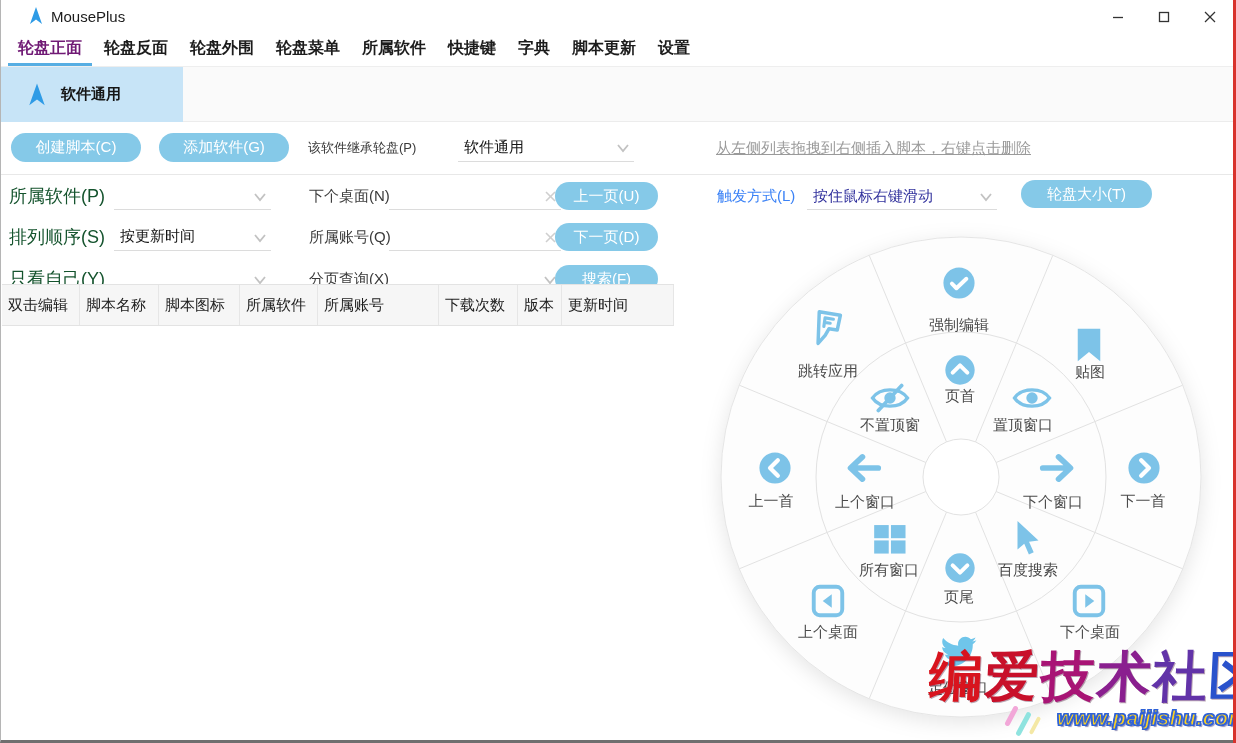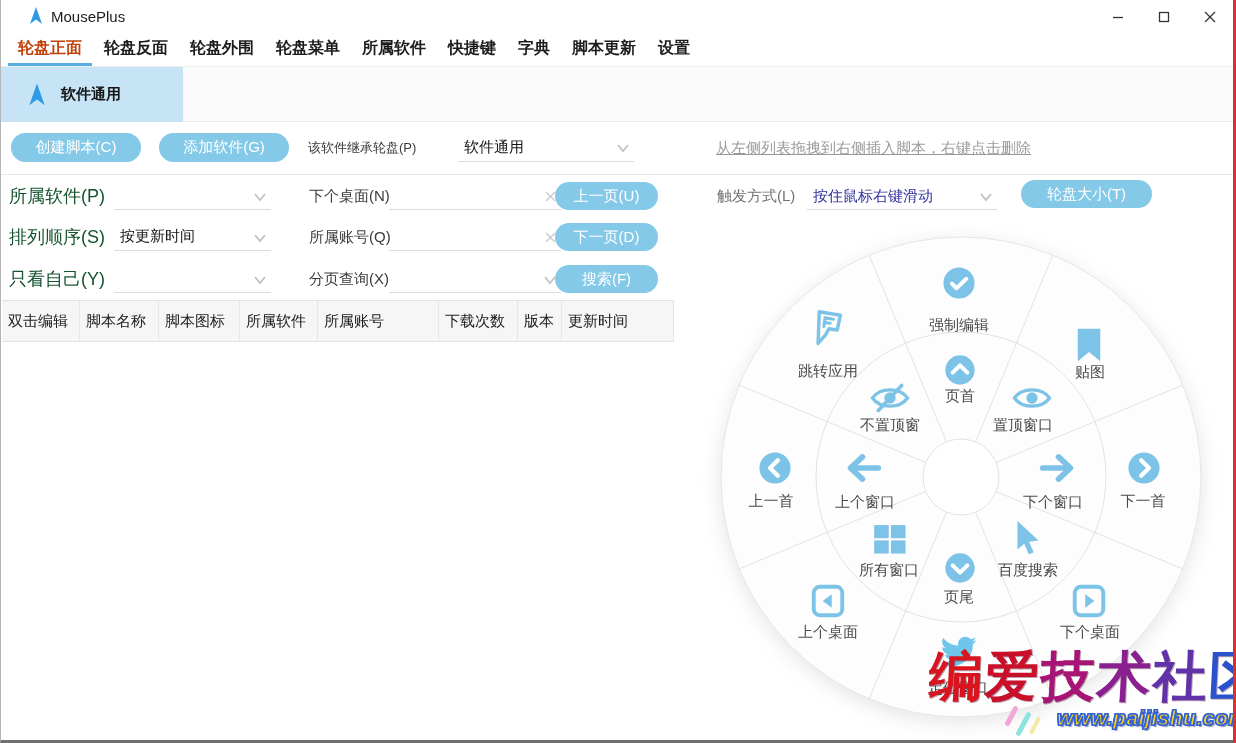--- a/index.html
+++ b/index.html
@@ -11,21 +11,21 @@
   .titlebar{position:absolute;top:0;left:0;right:0;height:33px;background:#fff;}
   .logo{position:absolute;left:28px;top:7px;width:14px;height:18px;}
   .apptitle{position:absolute;left:50px;top:8px;font-size:15px;color:#1b1b1b;}
   .wincontrols{position:absolute;right:3px;top:0;height:33px;display:flex;}
   .winbtn{width:46px;height:33px;display:flex;align-items:center;justify-content:center;cursor:default;}
   .winbtn svg{stroke:#333;stroke-width:1.3;fill:none;}
 
   
   .tabbar{position:absolute;top:34px;left:6px;right:0;height:31px;display:flex;}
   .tab{padding:0 11px;font-size:16px;font-weight:bold;color:#1c1c1c;line-height:28px;position:relative;white-space:nowrap;cursor:default;}
-  .tab.active{color:#c2410c;}
+  .tab.active{color:#701a75;}
   .tab.active::after{content:"";position:absolute;left:1px;right:1px;bottom:-2px;height:4px;background:#57aee3;}
 
   
   .softstrip{position:absolute;top:66px;left:0;right:0;height:56px;background:#fafafa;border-top:1px solid #eee;border-bottom:1px solid #ececec;box-sizing:border-box;}
   .softtab{position:absolute;left:0;top:0;width:182px;height:55px;background:#c7e4f7;display:flex;align-items:center;}
   .softtab svg{margin-left:27px;width:18px;height:24px;}
   .softtab .lbl{margin-left:15px;font-size:15px;font-weight:bold;color:#151515;}
 
   
   .toolbar{position:absolute;top:122px;left:0;right:0;height:53px;border-bottom:1px solid #e8e8e8;box-sizing:border-box;background:#fff;}
@@ -46,26 +46,26 @@
   .field{position:absolute;top:0;height:28px;border-bottom:1px solid #dcdcdc;box-sizing:border-box;}
   .fa{left:113px;width:157px;}
   .fb{left:388px;width:172px;}
   .field .sel-value{line-height:26px;}
   .clearx{position:absolute;right:4px;top:7px;width:13px;height:13px;}
   .clearx svg{stroke:#cfcfcf;stroke-width:1.6;fill:none;}
   .frow .pill{left:554px;top:0;width:103px;height:28px;}
   .navy{color:#32329d;}
 
   
-  .trig-label{position:absolute;left:716px;top:182px;font-size:15px;color:#737373;line-height:28px;}
+  .trig-label{position:absolute;left:716px;top:182px;font-size:15px;color:#3b82f6;line-height:28px;}
   .trig-select{position:absolute;left:806px;top:182px;width:190px;height:28px;border-bottom:1px solid #dcdcdc;box-sizing:border-box;}
   .btn-size{left:1020px;top:180px;width:131px;height:28px;}
 
   
-  .thead{position:absolute;left:1px;top:300px;width:672px;height:40px;display:flex;background:#f6f6f6;border-top:1px solid #e3e3e3;border-bottom:1px solid #e3e3e3;box-sizing:content-box;justify-content:space-between;}
+  .thead{position:absolute;left:1px;top:284px;width:672px;height:40px;display:flex;background:#f6f6f6;border-top:1px solid #e3e3e3;border-bottom:1px solid #e3e3e3;box-sizing:content-box;justify-content:space-between;}
   .th{height:40px;line-height:40px;font-size:15px;color:#202020;padding-left:6px;box-sizing:border-box;border-right:1px solid #e6e6e6;white-space:nowrap;overflow:hidden;}
 
   
   .wheel{position:absolute;left:715px;top:232px;width:490px;height:490px;z-index:1;}
   .wheel > svg.base{position:absolute;inset:0;filter:drop-shadow(0 5px 10px rgba(0,0,0,0.10));}
   .witem{position:absolute;transform:translate(-50%,-50%);display:flex;align-items:center;justify-content:center;cursor:default;}
   .wlabel{position:absolute;transform:translate(-50%,-50%);font-size:15px;color:#4a4a4a;white-space:nowrap;}
 
   
   .wm{position:absolute;z-index:50;}

